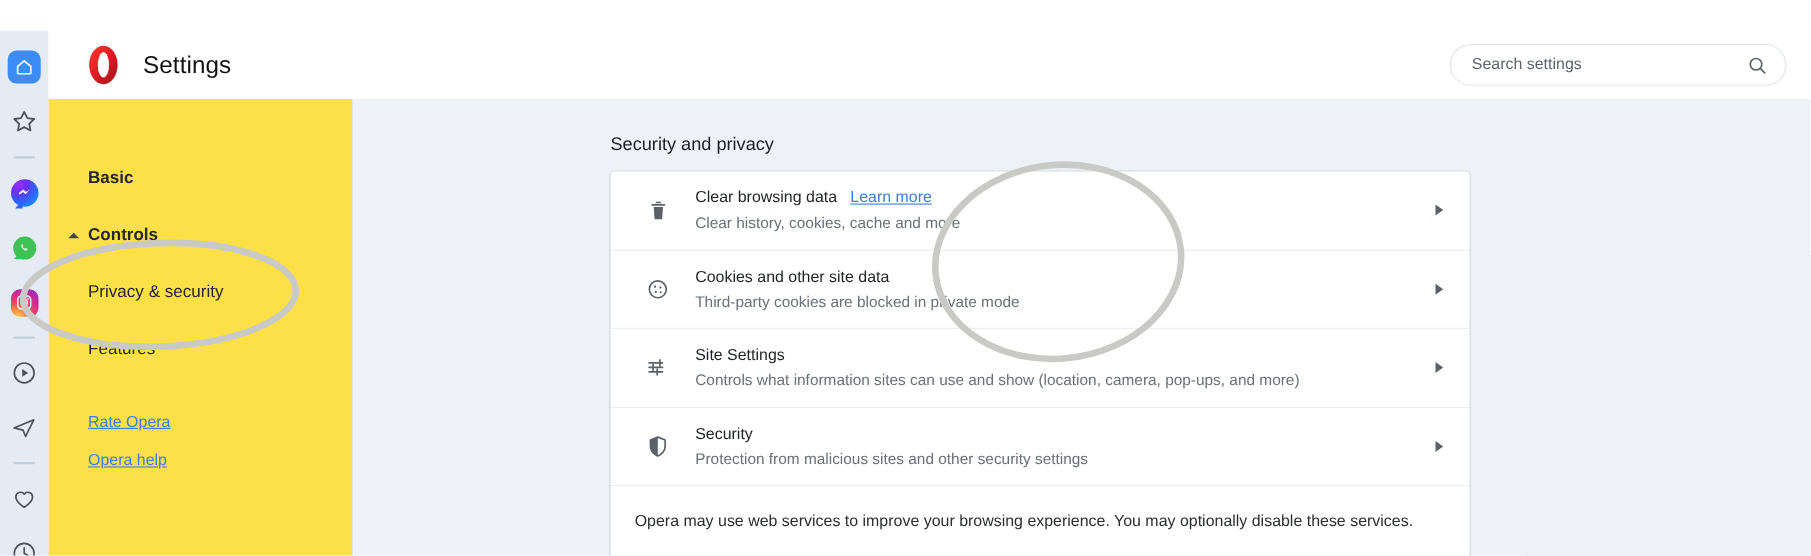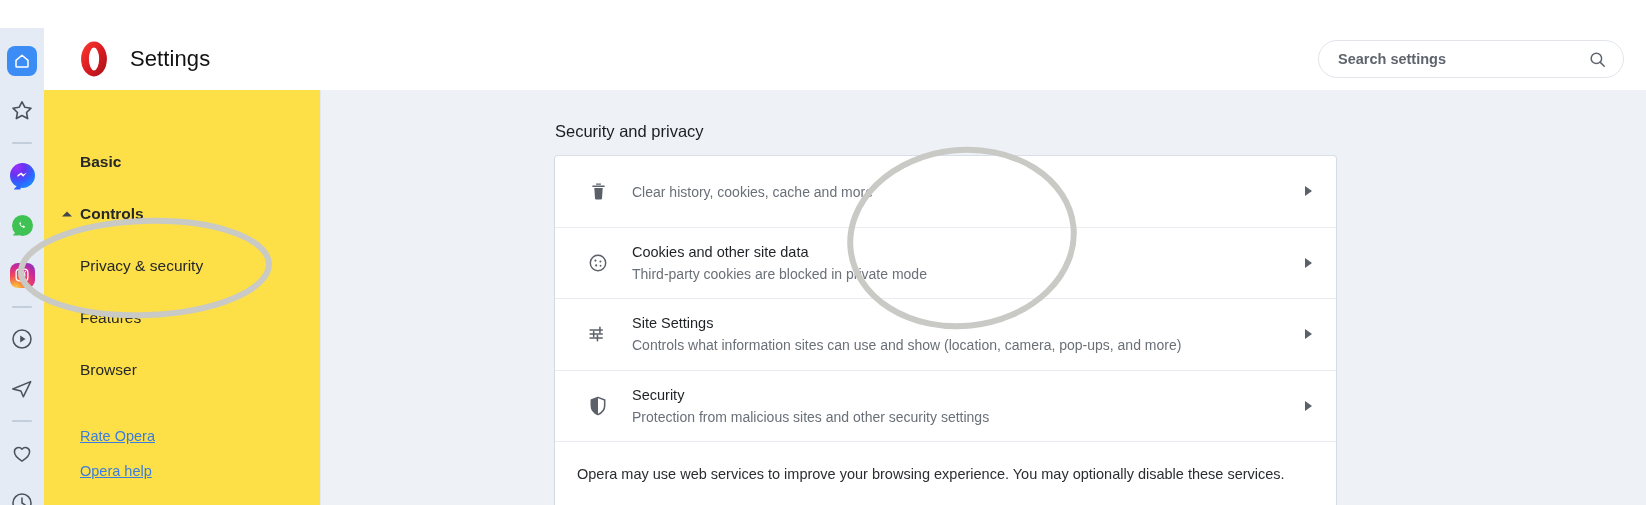--- a/index.html
+++ b/index.html
@@ -75,21 +75,21 @@
   }
   #search-wrap {
     position: absolute; right: 22px; top: 12px;
     width: 306px; height: 38px;
     border: 1px solid #e1e5ea; border-radius: 19px;
     background: #fff; display: flex; align-items: center;
   }
   #search-input {
     flex: 1 1 auto; border: 0; outline: 0; background: transparent;
     font-family: "Liberation Sans", sans-serif;
-    font-size: 14.5px; color: #be185d; padding: 0 10px 0 19px; font-weight: bold;
+    font-size: 14.5px; color: #be185d; padding: 0 10px 0 19px;
   }
   #search-input::placeholder { color: #5f646c; }
   #search-icon { margin-right: 16px; display: block; }
 
   
   #body { flex: 1 1 auto; display: flex; min-height: 0; }
 
   
   #sidebar {
     flex: 0 0 277px; width: 277px; background: #fde047;
@@ -287,23 +287,20 @@
         </div>
 
         <div class="nav-row">
           <span class="nav-label">Privacy &amp; security</span>
         </div>
 
         <div class="nav-row">
           <span class="nav-label">Features</span>
         </div>
 
-        <div class="nav-row">
-          <span class="nav-label">Browser</span>
-        </div>
 
         <div id="links-block">
           <div class="nav-link-row">
             <span class="nav-link">Rate Opera</span>
           </div>
           <div class="nav-link-row">
             <span class="nav-link">Opera help</span>
           </div>
         </div>
       </div>
@@ -316,20 +313,24 @@
 
           <div class="card-row">
             <div class="row-icon">
               <svg width="21" height="21" viewBox="0 0 24 24" fill="#5b6069">
                 <path d="M9.3 2.8h5.4v1.5H9.3z"></path>
                 <path d="M5 5.2h14v1.7H5z"></path>
                 <path d="M7.2 8.1h9.6l-.8 12a1 1 0 0 1-1 .95H9a1 1 0 0 1-1-.95z"></path>
               </svg>
             </div>
             <div class="row-text">
+              <div class="row-title">
+                <span>Clear browsing data</span>
+                <span class="learn">Learn more</span>
+              </div>
               <div class="row-sub">Clear history, cookies, cache and more</div>
             </div>
             <div class="row-chevron">
                 <span class="chev"></span>
               </div>
           </div>
 
           <div class="card-row">
             <div class="row-icon">
               <svg width="22" height="22" viewBox="0 0 24 24" fill="none" stroke="#5b6069" stroke-width="1.6">

